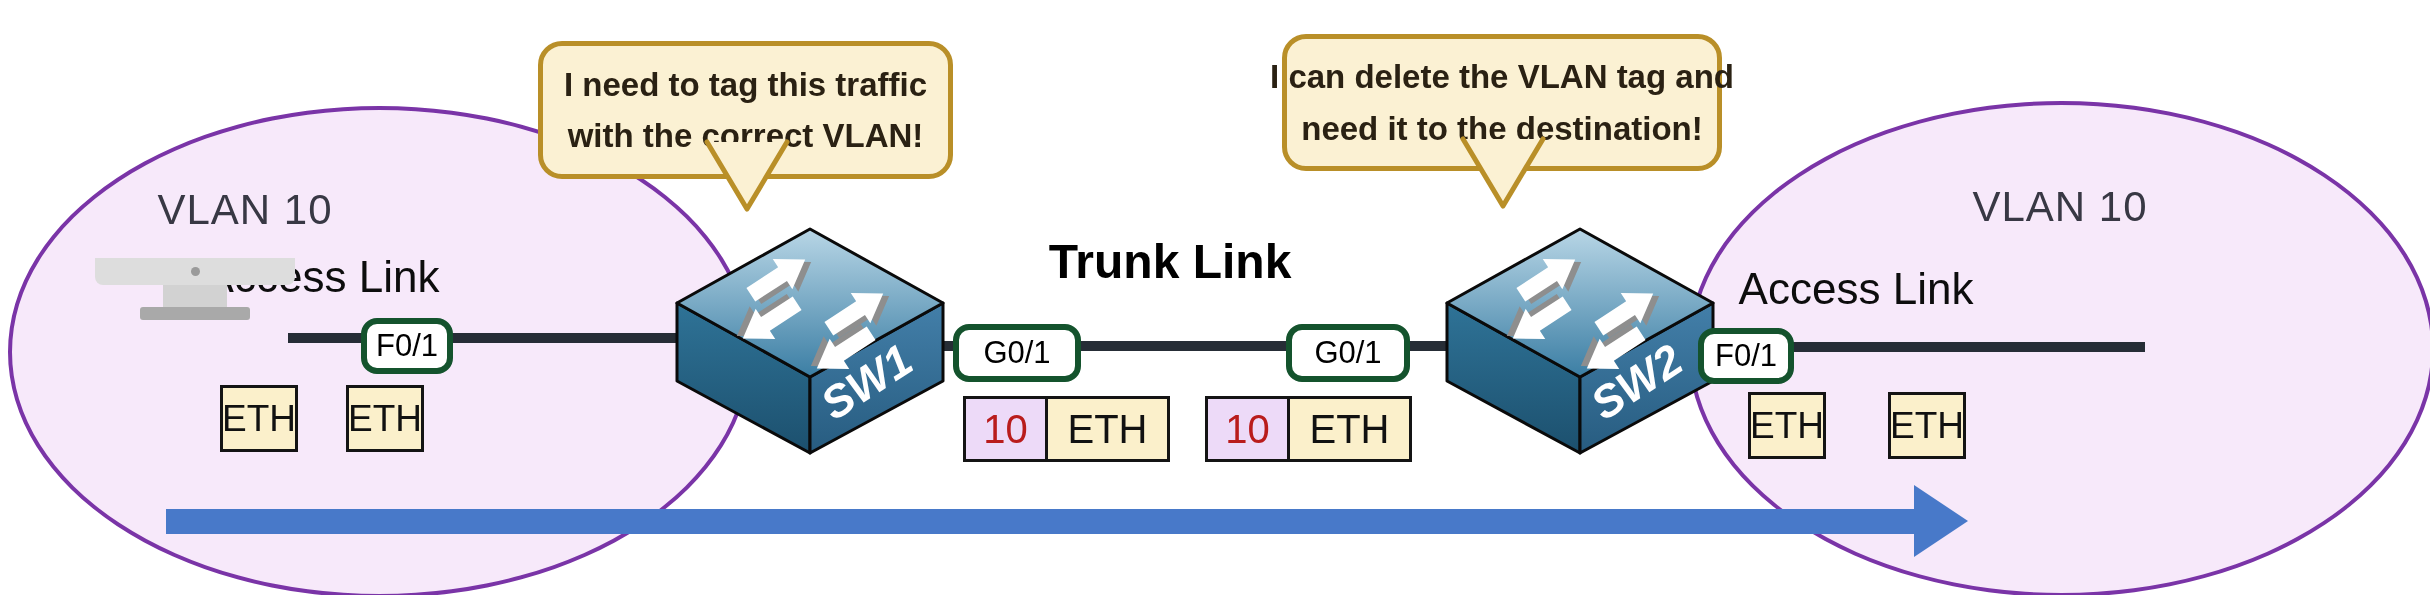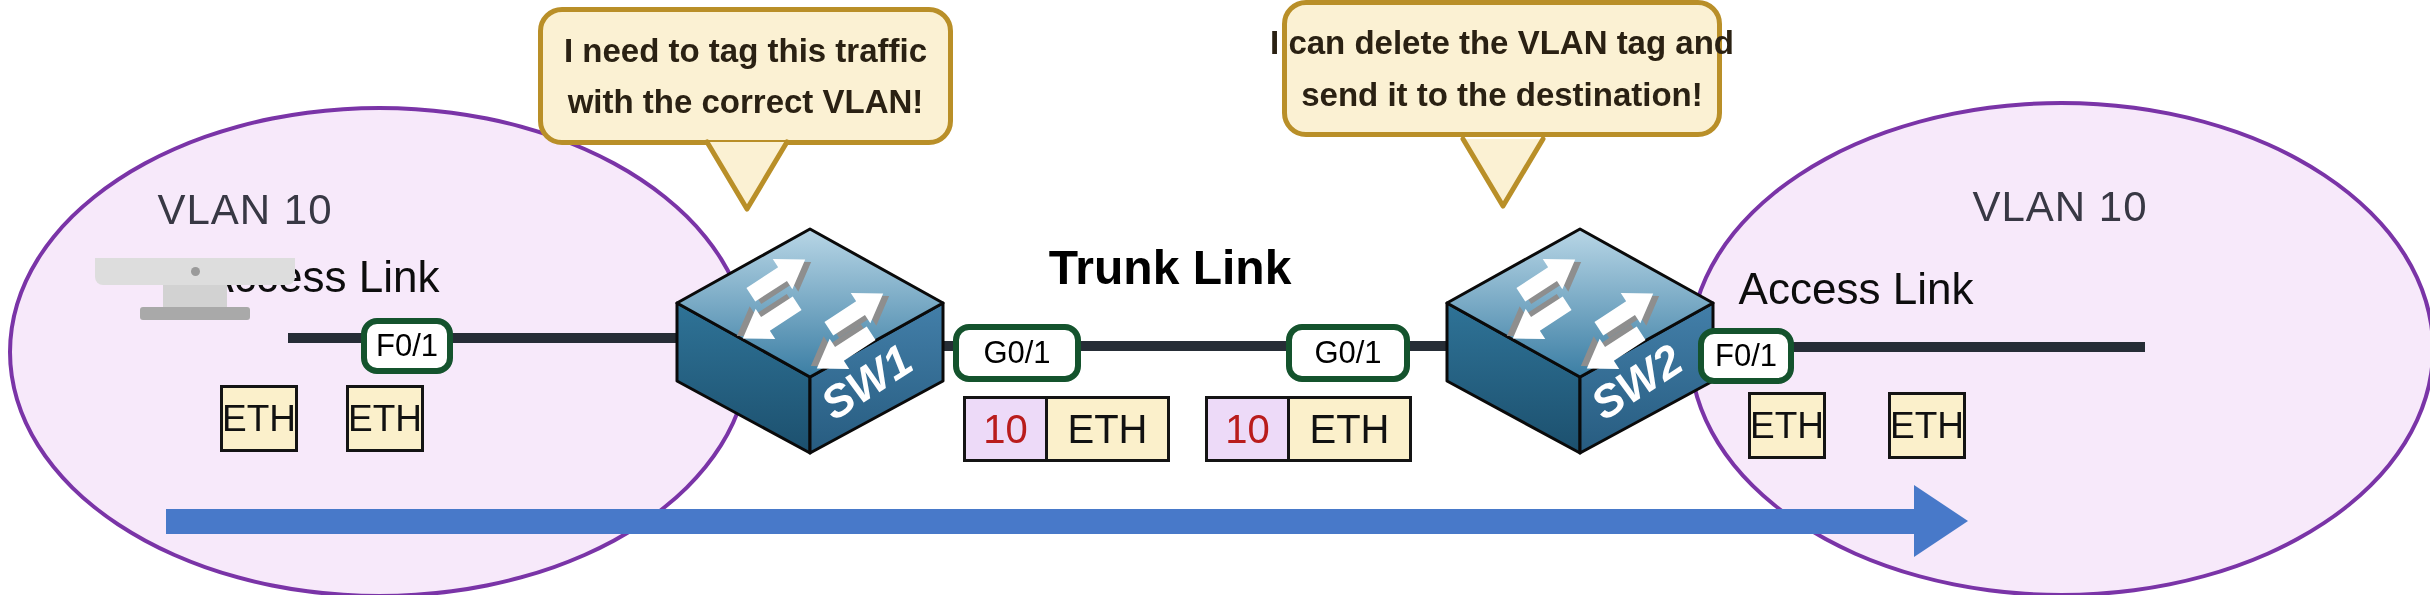--- a/index.html
+++ b/index.html
@@ -82,21 +82,21 @@
   .pc-base { width:110px; height:13px; margin:0 auto; background:var(--pc_base); border-radius:3px; }
 
   
   .switch-svg { position:absolute; z-index:5; }
 
   
   .speech-bubble {
     position:absolute; box-sizing:border-box;
     background:var(--bubble_fill); border:5px solid var(--bubble_border); border-radius:24px;
     display:flex; flex-direction:column; align-items:center; justify-content:center;
-    z-index:7; padding:4px 10px;
+    z-index:7; padding:4px 10px;margin-top:34px;
   }
   .speech-line {
     font-size:33px; font-weight:700; color:var(--bubble_text);
     line-height:1.55; white-space:nowrap; text-align:center;
   }
   .speech-tail { position:absolute; z-index:7; }
 
   
   .flow-bar {
     position:absolute; left:166px; top:509px; width:1748px; height:25px;
@@ -120,21 +120,21 @@
   <div class="flow-head"></div>
 
   <div class="cable" style="left:288px; top:333px; width:420px;"></div>
   <div class="cable" style="left:930px; top:341px; width:530px;"></div>
   <div class="cable" style="left:1700px;top:342px; width:445px;"></div>
 
   <div class="zone-label" style="left:245px;  top:150px;">VLAN 10</div>
   <div class="zone-label" style="left:2060px; top:147px;">VLAN 10</div>
   <div class="link-label" style="left:322px;  top:252px;">Access Link</div>
   <div class="link-label" style="left:1856px; top:264px;">Access Link</div>
-  <div class="trunk-label" style="left:1170px; top:240px;">Trunk Link</div>
+  <div class="trunk-label" style="left:1170px; top:234px;">Trunk Link</div>
 
   <div class="pc" style="left:95px; top:258px;">
     <div class="pc-chin">
         <div class="pc-chin-dot"></div>
       </div>
     <div class="pc-neck"></div>
     <div class="pc-base"></div>
   </div>
 
 
@@ -205,19 +205,19 @@
   <div class="speech-bubble" style="left:538px; top:7px; width:415px; height:138px;">
     <div class="speech-line">I need to tag this traffic</div>
     <div class="speech-line">with the correct VLAN!</div>
   </div>
   <svg class="speech-tail" style="left:701px; top:139px;" width="92" height="76" viewBox="0 0 92 76">
     <path d="M6,3 L46,70 L86,3" fill="#FBF1D3" style="fill:var(--bubble_fill)" stroke="#B98F28" stroke-width="5" stroke-linejoin="round" stroke-linecap="round"></path>
   </svg>
 
   <div class="speech-bubble" style="left:1282px; top:0; width:440px; height:137px;">
     <div class="speech-line">I can delete the VLAN tag and</div>
-    <div class="speech-line">send it to the destination!</div>
+    <div class="speech-line">need it to the destination!</div>
   </div>
   <svg class="speech-tail" style="left:1457px; top:136px;" width="92" height="76" viewBox="0 0 92 76">
     <path d="M6,3 L46,70 L86,3" fill="#FBF1D3" style="fill:var(--bubble_fill)" stroke="#B98F28" stroke-width="5" stroke-linejoin="round" stroke-linecap="round"></path>
   </svg>
 
 </div>
 
 </body></html>

